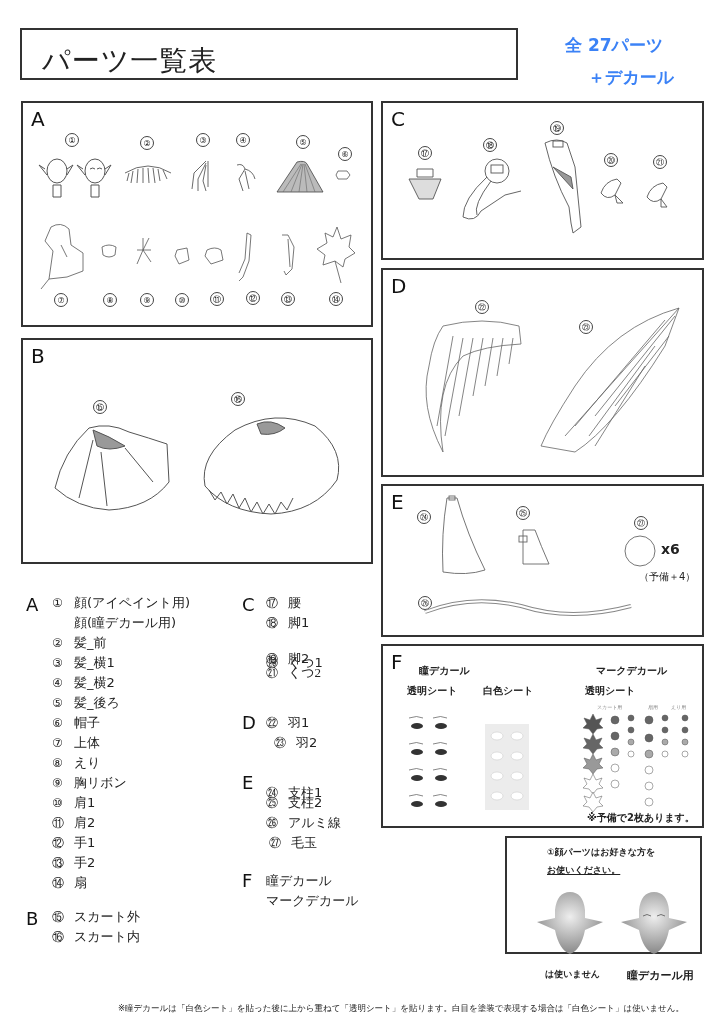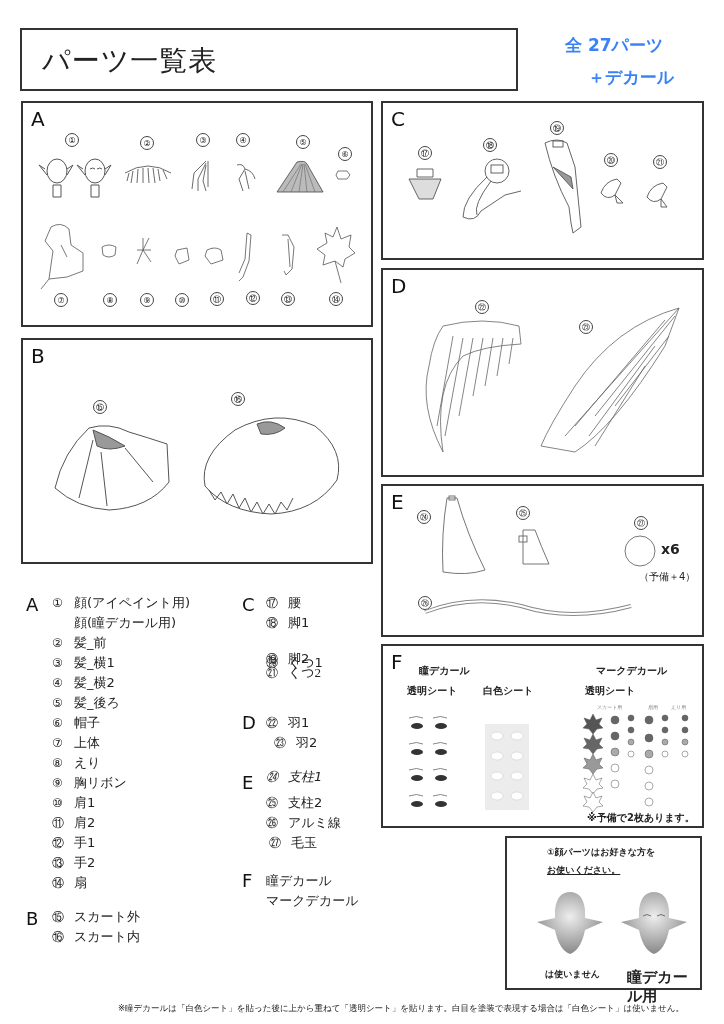--- a/index.html
+++ b/index.html
@@ -1,20 +1,20 @@
 <!DOCTYPE html>
 <html><head>
 <meta charset="utf-8">
 <style>
   html, body { margin:0; padding:0; background:#fff; }
   body { width:724px; height:1024px; position:relative; overflow:hidden;
          font-family:"DejaVu Sans", "Liberation Sans", sans-serif; color:#222; }
   .abs { position:absolute; }
   .box { position:absolute; border:2px solid #333; box-sizing:border-box; background:#fff; }
-  .title-box { left:20px; top:28px; width:498px; height:63px; border:2px solid #333; box-sizing:border-box; position:absolute; }
+  .title-box { left:20px; top:28px; width:498px; height:52px; border:2px solid #333; box-sizing:border-box; position:absolute; }
   .title-text { position:absolute; left:20px; top:12px; font-size:28px; color:#222; letter-spacing:1px; }
   .total { position:absolute; font-size:17px; font-weight:bold; color:#3b82f6; }
   .sec-letter { position:absolute; left:8px; top:4px; font-size:20px; color:#111; }
   .num { position:absolute; font-size:10px; width:14px; height:14px; line-height:14px; border:1px solid #444; border-radius:50%; text-align:center; background:#fff; color:#111; box-sizing:border-box; font-size:8px; }
   .part { position:absolute; }
   .leg-letter { position:absolute; font-size:18px; color:#111; }
   .leg-row { position:absolute; font-size:13px; white-space:nowrap; }
   .leg-row .n { display:inline-block; width:22px; font-size:12px; }
   .note { position:absolute; font-size:9px; color:#222; white-space:nowrap; }
 </style>
@@ -301,21 +301,21 @@
           <circle cx="102" cy="42" r="3"></circle>
           <circle cx="66" cy="74" r="4"></circle>
           <circle cx="66" cy="90" r="4"></circle>
           <circle cx="32" cy="72" r="4"></circle>
         </g>
     </g>
   </svg>
   <span class="abs" style="left:204px;top:165px;font-size:10px;font-weight:bold;">※予備で2枚あります。</span>
 </div>
 
-<div class="box" style="left:505px;top:836px;width:197px;height:154px;">
+<div class="box" style="left:505px;top:836px;width:197px;height:118px;">
   <span class="abs" style="left:40px;top:8px;font-size:9px;font-weight:bold;">①顔パーツはお好きな方を</span>
   <span class="abs" style="left:40px;top:26px;font-size:9px;font-weight:bold;text-decoration:underline;">お使いください。</span>
   <svg class="part" style="left:28px;top:50px;" width="70" height="70">
     <defs>
         <radialGradient id="g1" cx="50%" cy="40%" r="60%">
           <stop offset="0%" stop-color="#eee"></stop>
           <stop offset="100%" stop-color="#888"></stop>
         </radialGradient>
       </defs>
     <path d="M2 34 L20 30 L20 22 Q22 4 35 4 Q48 4 50 22 L50 30 L68 34 L50 42 Q46 62 35 66 Q24 62 20 42 Z" fill="url(#g1)"></path>
@@ -324,21 +324,21 @@
     <defs>
         <radialGradient id="g2" cx="50%" cy="40%" r="60%">
           <stop offset="0%" stop-color="#eee"></stop>
           <stop offset="100%" stop-color="#888"></stop>
         </radialGradient>
       </defs>
     <path d="M2 34 L20 30 L20 22 Q22 4 35 4 Q48 4 50 22 L50 30 L68 34 L50 42 Q46 62 35 66 Q24 62 20 42 Z" fill="url(#g2)"></path>
     <path d="M24 28 q4 -3 8 0 M38 28 q4 -3 8 0" fill="none" stroke="#555" stroke-width="0.8"></path>
   </svg>
   <span class="abs" style="left:38px;top:130px;font-size:9px;font-weight:bold;">は使いません</span>
-  <span class="abs" style="left:120px;top:130px;font-size:15px;font-weight:bold;">瞳デカール用</span>
+  <span class="abs" style="left:120px;top:130px;font-size:11px;font-weight:bold;">瞳デカール用</span>
 </div>
 
 <div class="abs" style="left:26px;top:592px;">
   <span class="leg-letter" style="left:0;top:2px;">A</span>
   <div class="leg-row" style="left:26px;top:2px;"><span class="n">①</span><span>顔(アイペイント用)</span></div>
   <div class="leg-row" style="left:26px;top:22px;"><span class="n"></span><span>顔(瞳デカール用)</span></div>
   <div class="leg-row" style="left:26px;top:42px;"><span class="n">②</span><span>髪_前</span></div>
   <div class="leg-row" style="left:26px;top:62px;"><span class="n">③</span><span>髪_横1</span></div>
   <div class="leg-row" style="left:26px;top:82px;"><span class="n">④</span><span>髪_横2</span></div>
   <div class="leg-row" style="left:26px;top:102px;"><span class="n">⑤</span><span>髪_後ろ</span></div>
@@ -361,21 +361,21 @@
   <div class="leg-row" style="left:240px;top:22px;"><span class="n">⑱</span><span>脚1</span></div>
   <div class="leg-row" style="left:240px;top:42px;margin-top:16px;"><span class="n">⑲</span><span>脚2</span></div>
   <div class="leg-row" style="left:240px;top:62px;"><span class="n">⑳</span><span>くつ1</span></div>
   <div class="leg-row" style="left:240px;top:72px;font-family:Liberation Serif, serif;"><span class="n">㉑</span><span>くつ2</span></div>
 
   <span class="leg-letter" style="left:216px;top:120px;">D</span>
   <div class="leg-row" style="left:240px;top:122px;"><span class="n">㉒</span><span>羽1</span></div>
   <div class="leg-row" style="left:248px;top:142px;"><span class="n">㉓</span><span>羽2</span></div>
 
   <span class="leg-letter" style="left:216px;top:180px;">E</span>
-  <div class="leg-row" style="left:240px;top:176px;font-style:italic;"><span class="n">㉔</span><span>支柱1</span></div>
+  <div class="leg-row" style="left:240px;top:192px;"><span class="n">㉔</span><span>支柱1</span></div>
   <div class="leg-row" style="left:240px;top:202px;"><span class="n">㉕</span><span>支柱2</span></div>
   <div class="leg-row" style="left:240px;top:222px;"><span class="n">㉖</span><span>アルミ線</span></div>
   <div class="leg-row" style="left:243px;top:242px;"><span class="n">㉗</span><span>毛玉</span></div>
 
   <span class="leg-letter" style="left:216px;top:278px;">F</span>
   <div class="leg-row" style="left:240px;top:280px;"><span>瞳デカール</span></div>
   <div class="leg-row" style="left:240px;top:300px;"><span>マークデカール</span></div>
 </div>
 
 <div class="note" style="left:118px;top:1003px;font-size:8.5px;">※瞳デカールは「白色シート」を貼った後に上から重ねて「透明シート」を貼ります。白目を塗装で表現する場合は「白色シート」は使いません。</div>

